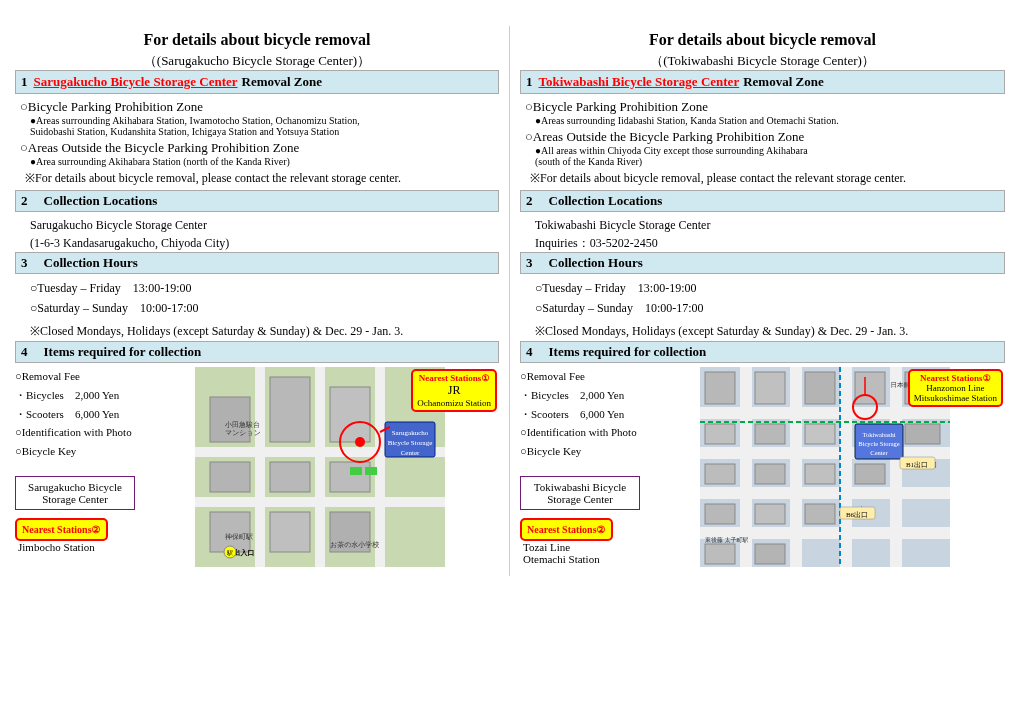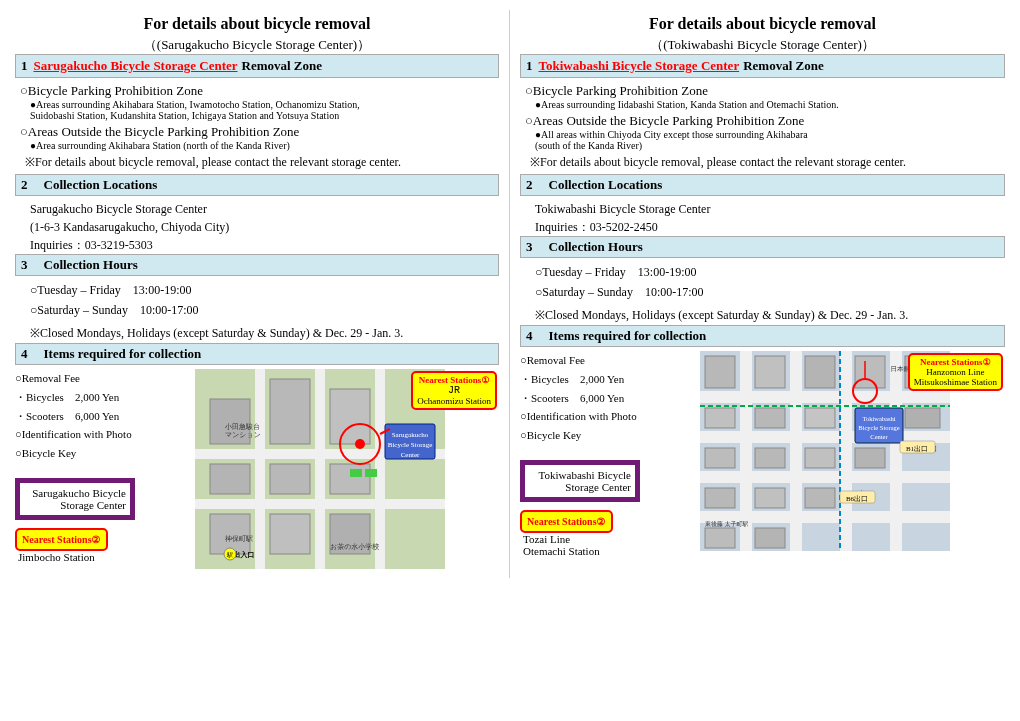--- a/index.html
+++ b/index.html
@@ -7,21 +7,21 @@
       font-family: 'Times New Roman', serif;
       background: white;
       width: 1020px;
       min-height: 721px;
       font-size: 12px;
       color: #000;
     }
     .page {
       display: flex;
       width: 1020px;
-      padding: 10px 5px;
+      padding: 26px 5px;
     }
     .column {
       width: 50%;
       padding: 5px 10px;
       border-right: 1px solid #ccc;
     }
     .column:last-child {
       border-right: none;
     }
     .main-title {
@@ -87,24 +87,24 @@
       padding-left: 15px;
       font-size: 12px;
       line-height: 1.5;
     }
     .hours-text {
       padding-left: 15px;
       font-size: 12px;
       line-height: 1.7;
     }
     .storage-box {
-      border: 5px solid #701a75;
+      border: 1px solid #701a75;
       padding: 4px;
       font-size: 11px;
-      text-align: right;
+      text-align: center;
       margin-top: 5px;
       display: inline-block;
       min-width: 120px;
       cursor: pointer;
     }
     .section-4-layout {
       display: flex;
       gap: 5px;
       margin-top: 4px;
     }
@@ -143,21 +143,20 @@
       <div class="note-text">※For details about bicycle removal, please contact the relevant storage center.</div>
     </div>
 
     <div class="section-header">
       <span class="section-number">2</span>
       <span class="section-title">Collection Locations</span>
     </div>
     <div class="location-text">
       <div>Sarugakucho Bicycle Storage Center</div>
       <div>(1-6-3 Kandasarugakucho, Chiyoda City)</div>
-      <div>Inquiries：03-3219-5303</div>
     </div>
 
     <div class="section-header">
       <span class="section-number">3</span>
       <span class="section-title">Collection Hours</span>
     </div>
     <div class="hours-text">
       <div>○Tuesday – Friday　13:00-19:00</div>
       <div>○Saturday – Sunday　10:00-17:00</div>
       <div class="note-text" style="padding-left:0;">※Closed Mondays, Holidays (except Saturday &amp; Sunday) &amp; Dec. 29 ‐ Jan. 3.</div>
@@ -186,21 +185,21 @@
         <div style="margin-top:8px; background:#ffff00; border:2px solid red; border-radius:5px; display:inline-block; padding:2px 5px;">
           <span style="color:red; font-weight:bold; font-size:10px;">Nearest Stations②</span>
         </div>
         <div style="font-size:11px; padding-left:3px;">Jimbocho Station</div>
       </div>
 
       <div class="right-map-area">
         
         <div style="position:absolute; top:2px; right:2px; background:#ffff00; border:2px solid red; border-radius:5px; font-size:9px; font-weight:bold; color:red; padding:2px 4px; z-index:10; text-align:center;">
           <div>Nearest Stations①</div>
-          <div style="color:#000; font-weight:normal; font-size:10px;font-family:Liberation Mono, monospace;">JR</div>
+          <div style="color:#000; font-weight:normal; font-size:12px;">JR</div>
           <div style="color:#000; font-weight:normal; font-size:9px;">Ochanomizu Station</div>
         </div>
         
         <svg viewBox="0 0 250 200" width="250" height="200">
 
           <rect width="250" height="200" fill="#c8d8b0"></rect>
 
           <rect x="0" y="80" width="250" height="10" fill="#f0f0f0"></rect>
           <rect x="0" y="130" width="250" height="10" fill="#f0f0f0"></rect>
           <rect x="60" y="0" width="10" height="200" fill="#f0f0f0"></rect>

